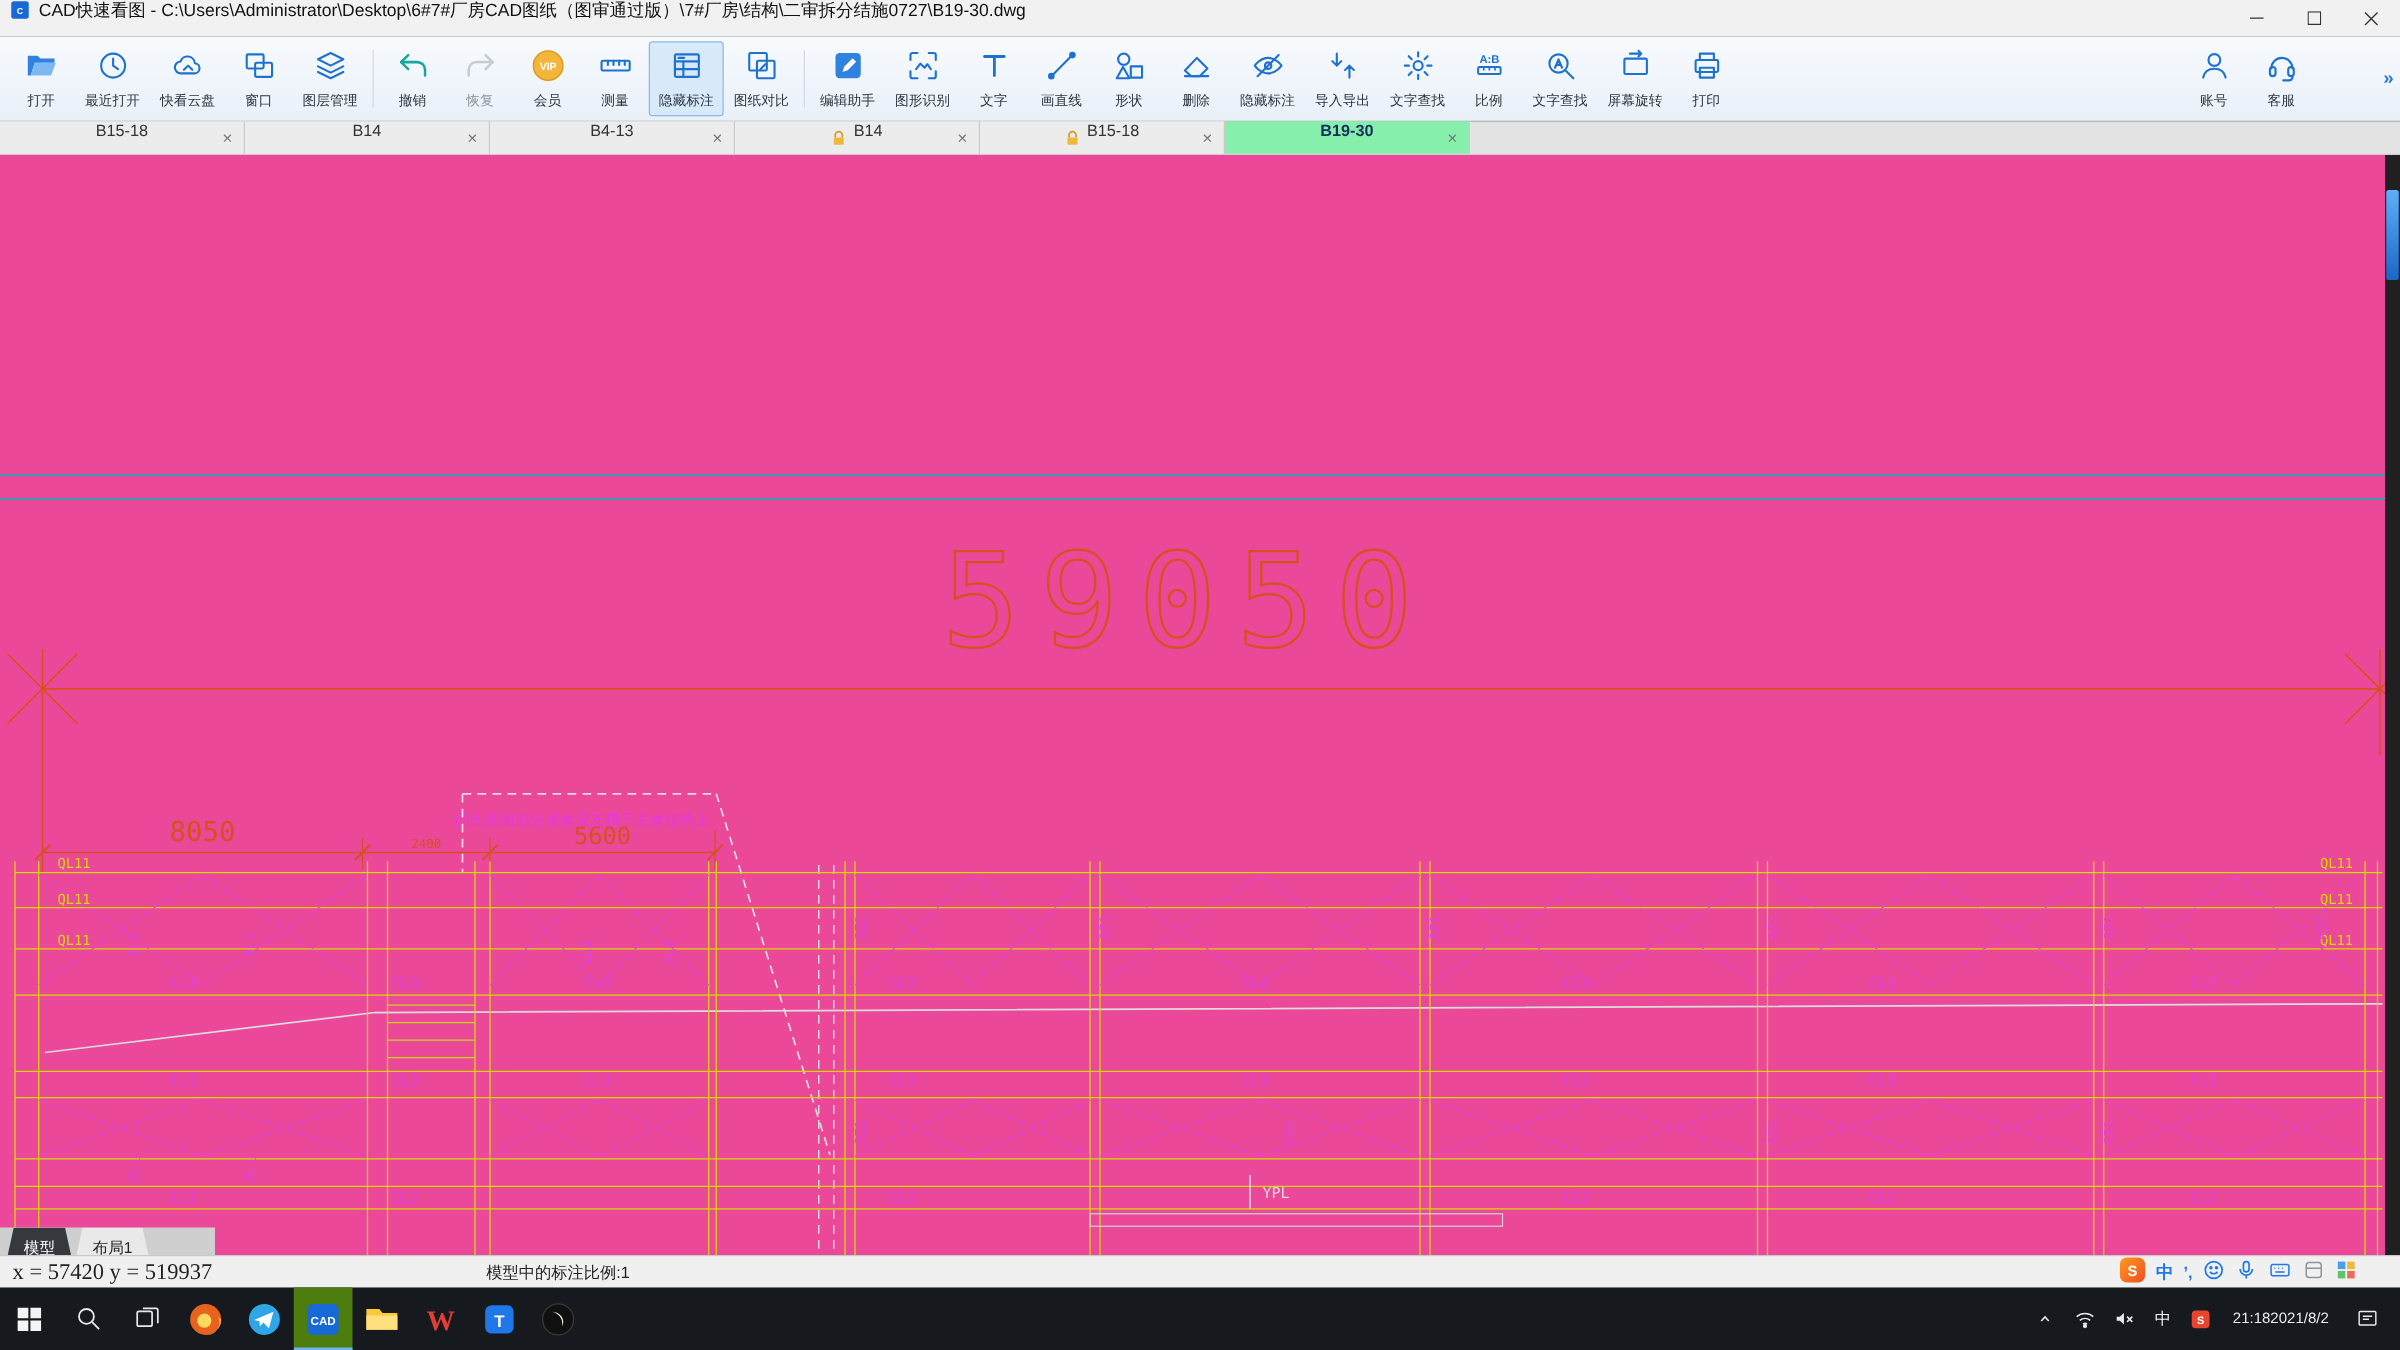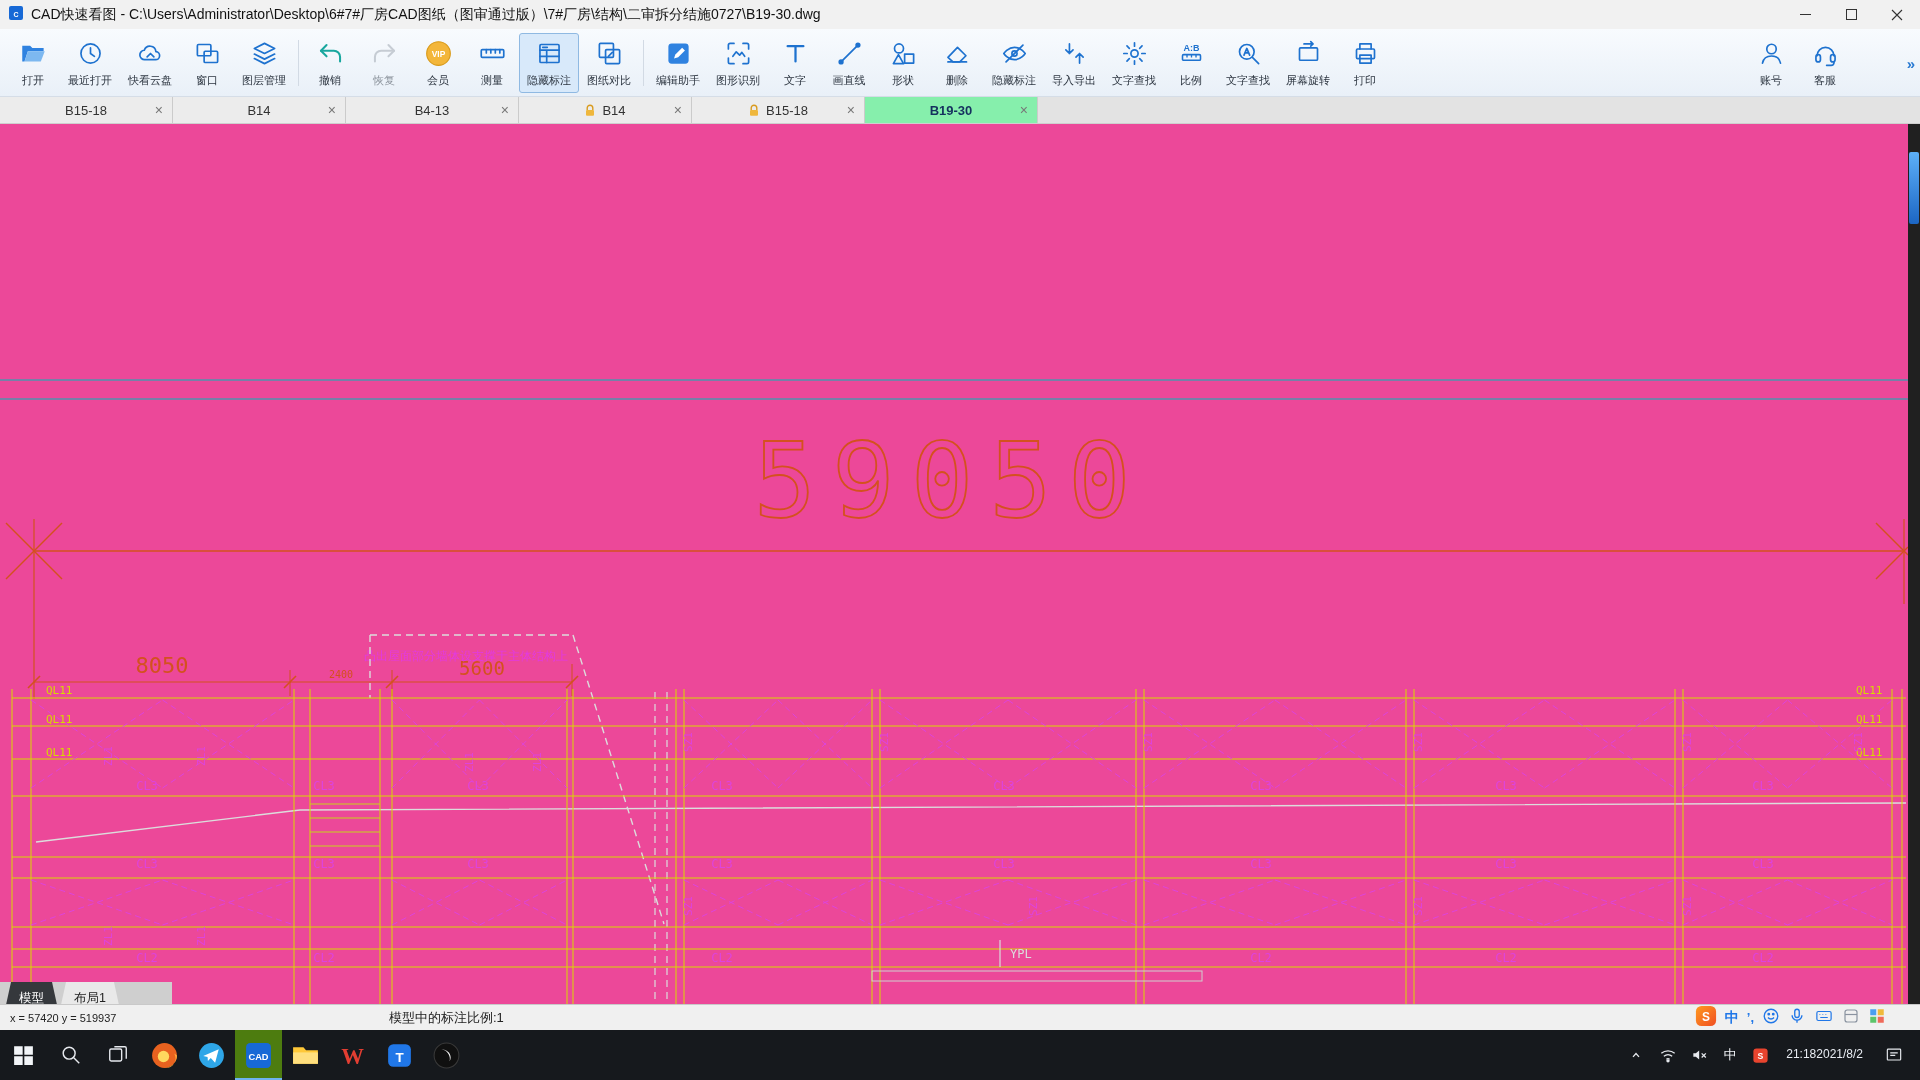--- a/index.html
+++ b/index.html
@@ -1,50 +1,50 @@
 <!DOCTYPE html>
 <html><head>
 <meta charset="utf-8">
 <style>
 *{margin:0;padding:0;box-sizing:border-box}
 html,body{width:1920px;height:1080px;overflow:hidden;background:#000;font-family:"Liberation Sans",sans-serif}
 .app{width:1920px;height:1080px;display:flex;flex-direction:column}
 
-.titlebar{height:29px;background:#f1f1f1;display:flex;align-items:center;padding-left:8px;gap:7px;font-size:14px;color:#111;flex:0 0 auto}
+.titlebar{height:29px;background:#f1f1f1;display:flex;padding-left:8px;gap:7px;font-size:14px;color:#111;flex:0 0 auto}
 .title-text{flex:1 1 auto;white-space:nowrap;overflow:hidden}
 .win-btns{display:flex;height:100%}
 .wbtn{width:46px;height:100%;display:flex;align-items:center;justify-content:center;color:#222}
 
 .toolbar{height:68px;background:linear-gradient(#f8fbfe,#e9f0f8);border-bottom:1px solid #d5dde7;display:flex;align-items:center;padding:0 6px;position:relative;flex:0 0 auto}
 .tb-item{min-width:54px;padding:2px 7px 0;height:60px;display:flex;flex-direction:column;align-items:center;justify-content:center;gap:2px;border:1px solid transparent;border-radius:3px}
 .tb-label{font-size:11px;color:#2c3540;white-space:nowrap}
 .tb-item.selected{background:#d8e9fa;border-color:#8fb9e2}
 .tb-item.disabled{opacity:.5}
 .tb-sep{width:1px;height:46px;background:#d2dae4;margin:0 4px}
 .tb-right{margin-left:auto;display:flex;margin-right:62px}
 .tb-overflow{position:absolute;right:5px;top:50%;transform:translateY(-50%);color:#2a7ad2;font-size:15px;font-weight:bold}
 
 .doctabs{height:27px;background:#e3e3e3;display:flex;border-bottom:1px solid #cfcfcf;flex:0 0 auto}
-.dtab{width:173px;position:relative;display:flex;align-items:center;justify-content:center;font-size:13px;color:#333;background:#ececec;border-right:1px solid #cbcbcb;gap:6px}
+.dtab{width:196px;position:relative;display:flex;justify-content:center;font-size:13px;color:#333;background:#ececec;border-right:1px solid #cbcbcb;gap:6px}
 .dtab.active{background:#86efac;color:#15305e;font-weight:bold}
 .tclose{position:absolute;right:9px;top:50%;transform:translateY(-50%);color:#777;font-size:14px;font-weight:normal}
 .tlock{display:flex;align-items:center}
 
 .canvas{position:relative;height:880px;background:#ec4899;overflow:hidden;flex:0 0 auto}
 .cad-art{position:absolute;left:0;top:0;right:12px;bottom:0}
 .cad-art svg{display:block}
 .vscroll{position:absolute;right:0;top:0;width:12px;height:100%;background:#202020}
 .vthumb{position:absolute;top:28px;left:1px;width:10px;height:72px;background:linear-gradient(180deg,#5db0f8,#1c66c4);border-radius:2px}
 .layouttabs{position:absolute;left:0;bottom:0;height:22px;width:172px;background:#cfcfcf;display:flex;align-items:stretch;padding-left:4px}
 .ltab{display:flex;align-items:center;padding:16px 15px;font-size:12.5px;clip-path:polygon(7px 0,calc(100% - 7px) 0,100% 100%,0 100%)}
 .ltab.active{background:#35383c;color:#fff}
 .ltab:not(.active){background:#e9e9e9;color:#222}
 
 .statusbar{height:26px;background:#f0f0f0;border-top:1px solid #c9c9c9;position:relative;display:flex;align-items:center;font-size:13px;color:#222;flex:0 0 auto}
-.coords{position:absolute;left:10px;font-family:Liberation Sans, sans-serif;font-size:11px}
+.coords{position:absolute;left:10px;font-family:Liberation Serif, serif;font-size:18px}
 .scaleinfo{position:absolute;left:389px}
 .imebar{position:absolute;right:34px;top:0;height:100%;display:flex;align-items:center;gap:8px}
 .ime-mode{color:#2077e8;font-weight:bold;font-size:14px}
 .ime-punct{color:#2077e8;font-size:13px;font-weight:bold}
 
 .taskbar{height:50px;background:#16191d;display:flex;align-items:stretch;color:#e8ecf2;flex:0 0 auto}
 .tkbtn,.tkapp{width:47px;display:flex;align-items:center;justify-content:center;position:relative}
 .tkapp.active{background:#4d7c0f;box-shadow:inset 0 -2px 0 #6fb3ef}
 .tktray{margin-left:auto;display:flex;align-items:center}
 .tkico{width:32px;display:flex;align-items:center;justify-content:center}

